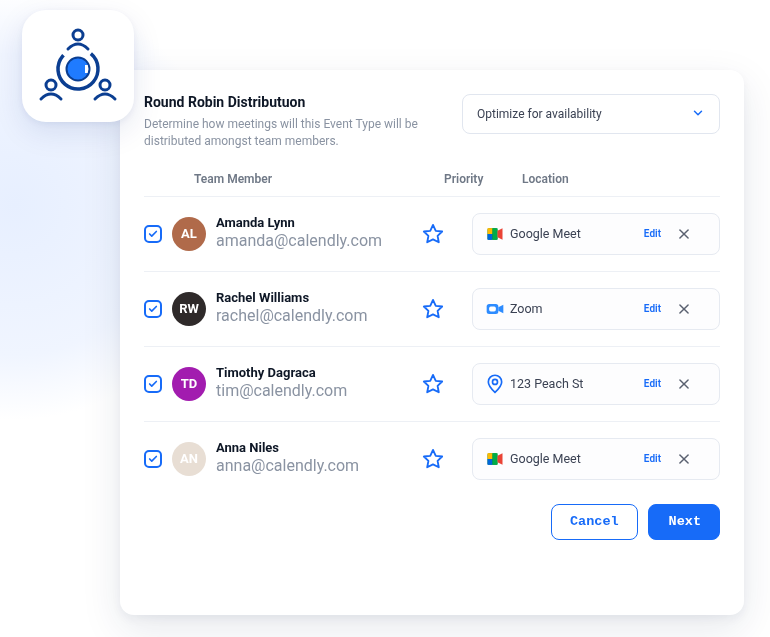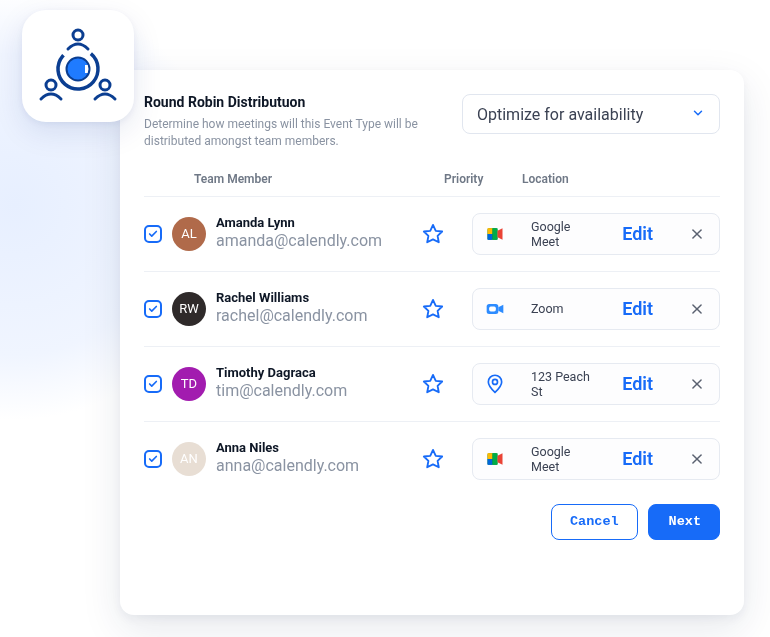--- a/index.html
+++ b/index.html
@@ -70,21 +70,21 @@
   }
   .select {
     width: 258px;
     height: 40px;
     border: 1px solid #e1e6ef;
     border-radius: 8px;
     display: flex;
     align-items: center;
     justify-content: space-between;
     padding: 0 14px;
-    font-size: 16px;
+    font-size: 12px;
     color: #3b4253;
     cursor: pointer;
   }
   .select .chev { color: #176bf8; }
 
   .list-head {
     display: grid;
     grid-template-columns: 250px 78px auto;
     padding: 22px 6px 10px 50px;
     font-size: 12px;
@@ -108,40 +108,40 @@
     border-radius: 5px;
     display: flex; align-items:center; justify-content:center;
     cursor: pointer;
   }
   .chk svg { display:block; }
 
   .member { display:flex; align-items:center; gap:10px; }
   .avatar {
     width: 34px; height: 34px; border-radius: 50%;
     display:flex; align-items:center; justify-content:center;
-    font-size: 13px; font-weight:400; color:#fff;
+    font-size: 13px; font-weight:700; color:#fff;
     flex: 0 0 34px;
   }
   .mname { font-size: 13px; font-weight:700; color:#0e1726; line-height:1.2; }
   .memail { font-size: 16px; color:#8a93a2; line-height:1.4; }
 
   .star { color:#176bf8; cursor:pointer; display:flex; justify-content:center; }
 
   .loc {
     height: 42px;
     border: 1px solid #e6eaf1;
     border-radius: 8px;
     display:flex; align-items:center;
-    padding: 0 10px 0 12px;
-    gap: 26px;
+    padding: 0 23px 0 12px;
+    gap: 5px;
     background: #fdfdfe;
   }
   .loc .loc-icon { width:20px; display:flex; align-items:center; justify-content:center; }
   .loc .loc-text { flex:1; font-size:12.5px; color:#3b4253; }
-  .loc .edit { font-size:18px; color:#176bf8; font-weight:600; cursor:pointer; padding:4px 6px; }
+  .loc .edit { font-size:10px; color:#176bf8; font-weight:600; cursor:pointer; padding:4px 6px; }
   .loc .xbtn { width:24px; height:24px; display:flex; align-items:center; justify-content:center; color:#5a6170; cursor:pointer; }
 
   .footer {
     display:flex; justify-content:flex-end; gap:10px;
     margin-top: 8px;
   }
   .btn {
     height: 36px;
     padding: 0 18px;
     border-radius: 8px;

